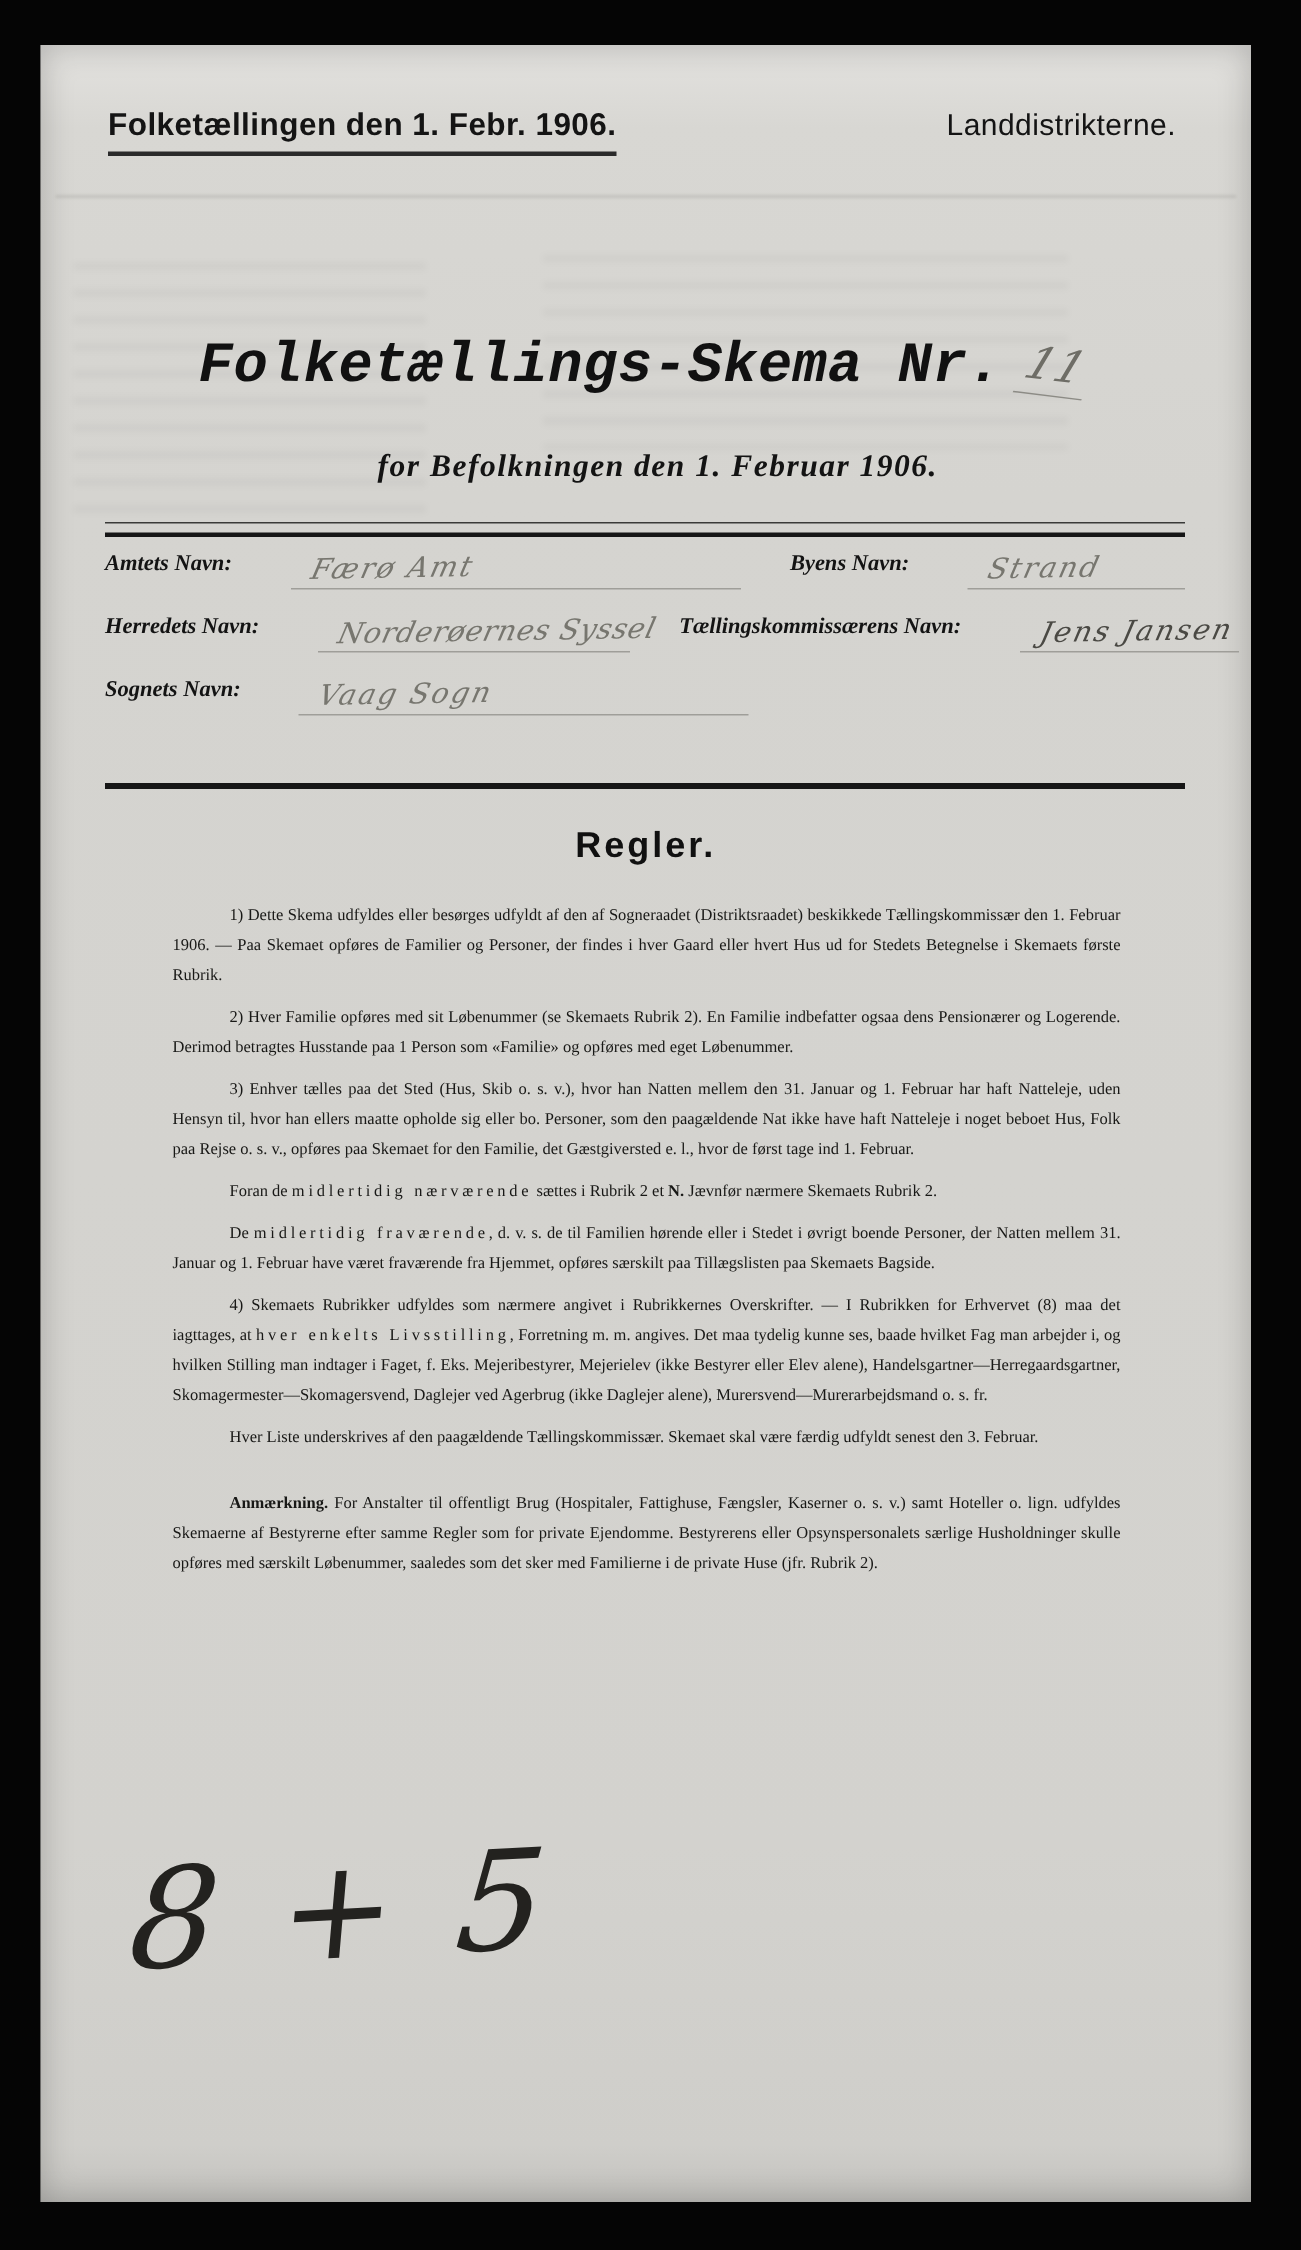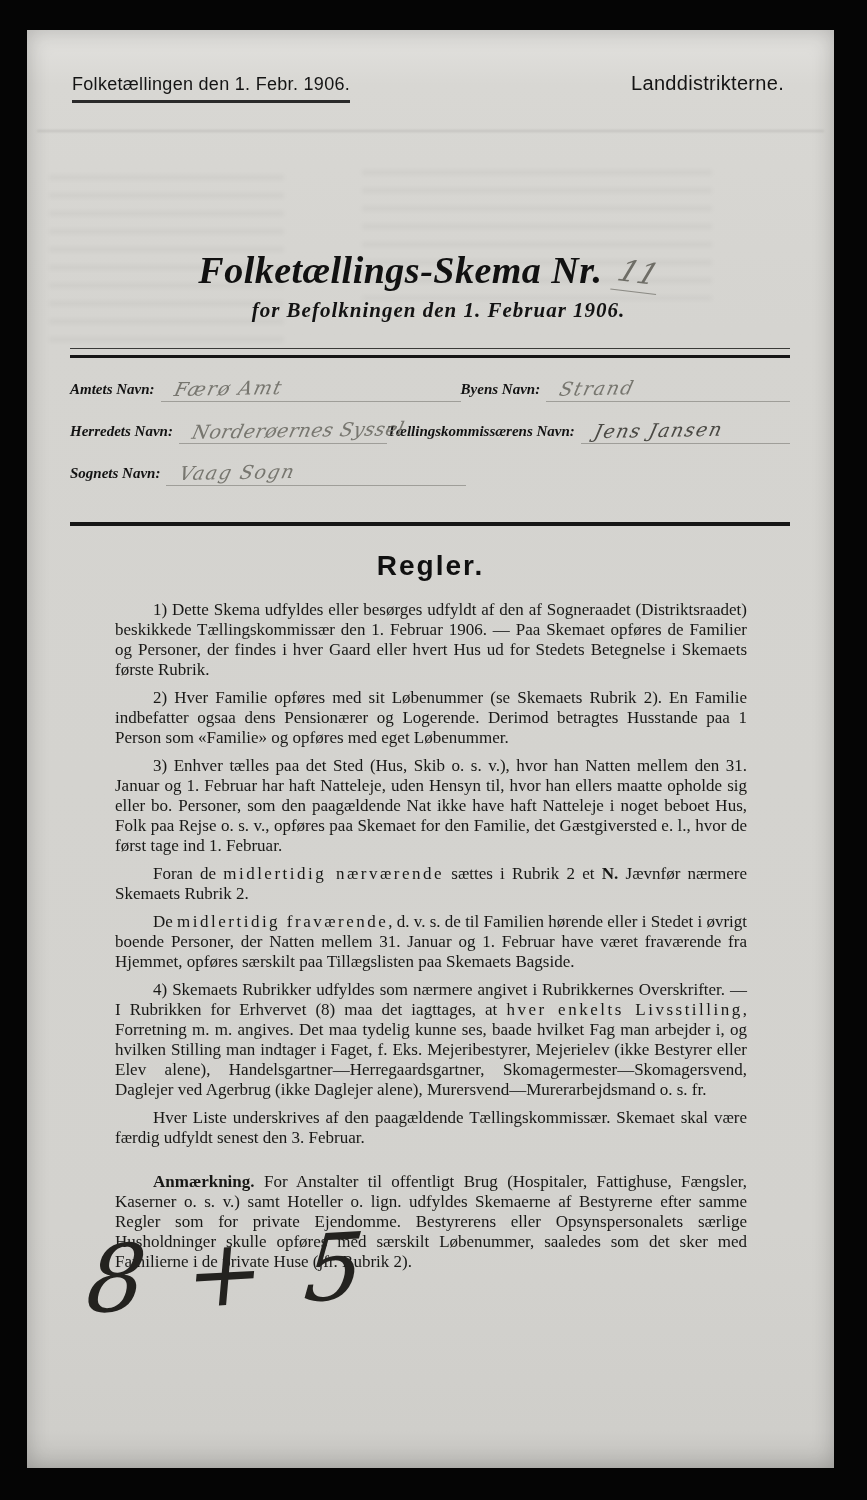--- a/index.html
+++ b/index.html
@@ -30,34 +30,34 @@
   .bleed-left{left:22px;top:145px;width:235px;height:175px;}
   .bleed-center{left:335px;top:140px;width:350px;height:130px;}
 
   .header{
     position:absolute;top:42px;left:45px;right:50px;
     display:flex;justify-content:space-between;align-items:baseline;
     font-family:"Liberation Sans", sans-serif;
     color:#141414;
   }
   .header-left{
-    font-size:18px;font-weight:normal;letter-spacing:.3px;
+    font-size:21px;font-weight:bold;letter-spacing:.3px;
     border-bottom:3px solid #2a2a2a;padding-bottom:5px;
   }
   .header-right{font-size:20px;font-weight:normal;letter-spacing:.3px;}
 
   .title-row{
     position:absolute;top:193px;left:0;right:0;
     display:flex;justify-content:center;align-items:baseline;gap:14px;
     color:#111;
   }
   .title-printed{
-    font-family:Liberation Serif, serif;
+    font-family:Liberation Mono, monospace;
     font-style:italic;font-weight:bold;
-    font-size:38px;letter-spacing:.5px;margin-top:25px;
+    font-size:38px;letter-spacing:.5px;
   }
   .hw{
     font-family:"DejaVu Serif", serif;
     font-style:italic;
     color:#77766f;
     letter-spacing:1.5px;
     transform:skewX(-12deg) rotate(-1.5deg);
     display:inline-block;
     white-space:nowrap;
   }
@@ -83,22 +83,23 @@
     border-bottom:3px solid #161616;
   }
   .rule-top{top:318px;}
   .rule-bottom{top:486px;border-top:none;border-bottom:4px solid #161616;}
 
   .fields{
     position:absolute;top:338px;left:43px;width:720px;
     color:#131313;
   }
   .field-row{
-    display:flex;align-items:center;
+    display:flex;align-items:flex-start;
     height:42px;
+    gap:33px;
   }
   .f-label{
     font-family:"Liberation Serif", serif;
     font-style:italic;font-weight:bold;font-size:15px;
     white-space:nowrap;
     padding-right:6px;
   }
   .f-value{
     border-bottom:1px solid #9f9e99;
     padding:0 4px 1px 14px;
@@ -107,27 +108,27 @@
   .f-value .hw{transform:skewX(-14deg) rotate(-1deg);}
   .w300{width:300px;box-sizing:border-box;}
   .w205{width:208px;box-sizing:border-box;}
   .grow{flex:1;}
   .hw-dark{color:#4a4944;}
 
   .regler-heading{
     position:absolute;top:520px;left:0;right:0;
     text-align:center;
     font-family:"Liberation Sans", sans-serif;
-    font-weight:bold;font-size:28px;letter-spacing:2px;
+    font-weight:bold;font-size:24px;letter-spacing:2px;
     color:#101010;
   }
   .rules-body{
     position:absolute;top:570px;left:88px;width:632px;
     font-family:"Liberation Serif", serif;
-    font-size:17px;line-height:20px;
+    font-size:11px;line-height:20px;
     color:#181816;
     text-align:justify;
   }
   .rule-para{margin:0 0 8px 0;text-indent:38px;}
   .rule-para.extra-gap{margin-top:24px;}
   .seg-spaced{letter-spacing:2.5px;}
   .seg-bold{font-weight:bold;}
   .seg-normal{}
 
   .hw-sum{

